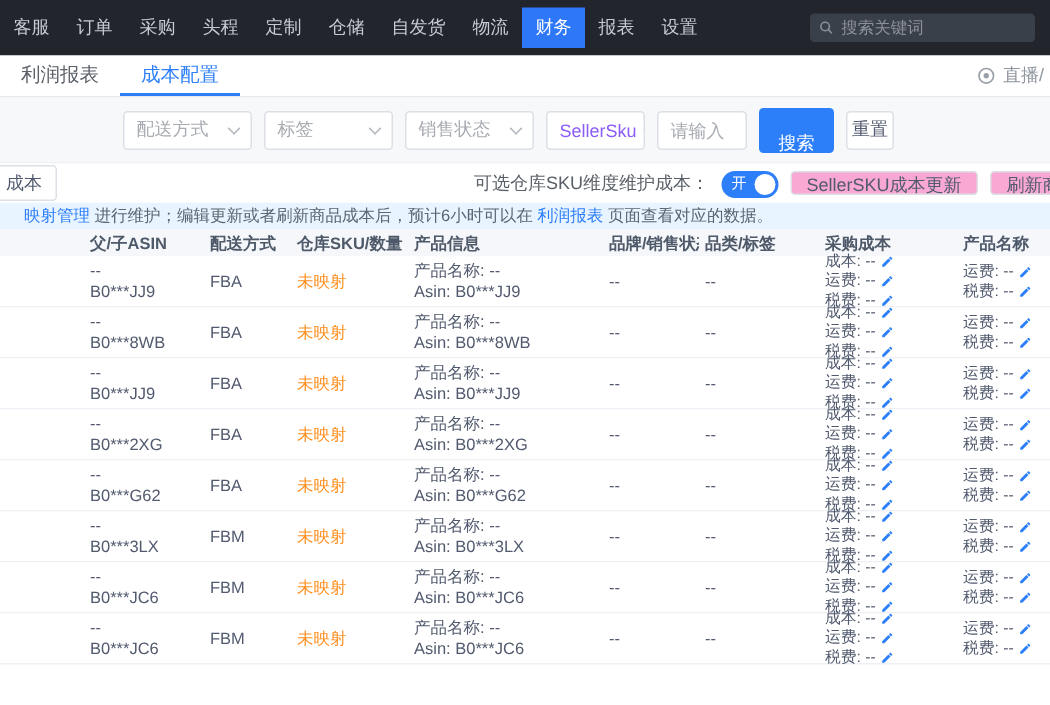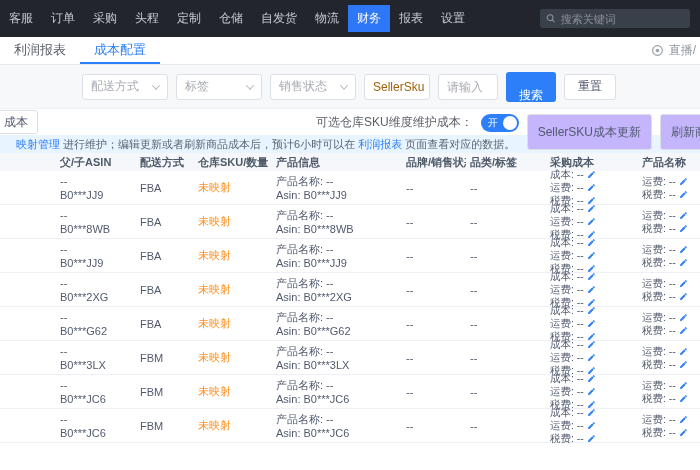--- a/index.html
+++ b/index.html
@@ -18,38 +18,38 @@
   
   .tabbar { height:28px; border-bottom:1px solid #e6e9ef; display:flex; align-items:stretch; background:#fff; }
   .tab { padding:0 14px; font-size:13px; line-height:26px; color:#5a6068; cursor:pointer; white-space:nowrap; }
   .tab.active { color:#2d7ff9; border-bottom:2px solid #2d7ff9; }
   .tab-right { margin-left:auto; display:flex; align-items:center; gap:5px; padding-right:4px; color:#8f959e; font-size:12px; white-space:nowrap; }
 
   
   .filterbar { height:44px; background:#f7f8fa; display:flex; align-items:center; padding-left:82px; gap:8px; border-bottom:1px solid #f0f1f4; }
   .fld { height:26px; background:#fff; border:1px solid #dcdfe6; border-radius:3px; display:flex; align-items:center; justify-content:space-between; padding:0 8px; font-size:12px; white-space:nowrap; overflow:hidden; cursor:pointer; }
   .fld .ph { color:#a8abb2; }
-  .fld .val { color:#a16207; }
+  .fld .val { color:#8b5cf6; }
   .chev { width:6px; height:6px; border-right:1.3px solid #b4b8bf; border-bottom:1.3px solid #b4b8bf; transform:rotate(45deg) translate(-1px,-1px); flex:none; margin-left:6px; }
   .w-sel { width:86px; }
   .w-sku { width:66px; }
   .txt-input { width:60px; height:26px; border:1px solid #dcdfe6; border-radius:3px; padding:0 8px; font-size:12px; color:#5a6068; outline:0; background:#fff; }
   .txt-input::placeholder { color:#a8abb2; }
   .btn-primary { height:26px; background:#2d7ff9; color:#fff; border:0; border-radius:3px; font-size:12px; padding:15px 13px; cursor:pointer; white-space:nowrap; }
-  .btn-plain { height:26px; background:#fff; color:#515a6e; border:1px solid #dcdfe6; border-radius:3px; font-size:12px; padding:0 13px; cursor:pointer; white-space:nowrap; }
+  .btn-plain { height:26px; background:#fff; color:#515a6e; border:1px solid #dcdfe6; border-radius:3px; font-size:12px; padding:0 3px; cursor:pointer; white-space:nowrap; }
 
   
   .actionbar { height:26px; position:relative; background:#fff; }
   .btn-cut { position:absolute; left:-26px; top:1px; width:64px; height:24px; background:#fff; border:1px solid #dcdfe6; border-radius:3px; font-size:12px; color:#515a6e; text-align:right; padding-right:9px; cursor:pointer; }
   .action-right { position:absolute; right:0; top:5px; display:flex; align-items:flex-start; gap:8px; white-space:nowrap; }
   .action-lbl { font-size:12px; color:#5a6068; }
   .switch { width:38px; height:18px; border-radius:9px; background:#2d7ff9; position:relative; display:inline-flex; align-items:center; cursor:pointer; flex:none; }
   .switch .sw-label { color:#fff; font-size:10px; margin-left:7px; line-height:18px; }
   .switch .knob { position:absolute; right:2px; top:2px; width:14px; height:14px; background:#fff; border-radius:50%; }
-  .btn-sm { height:36px; font-size:12px; padding:0 10px; background:#c4b5fd; border:1px solid #dcdfe6; border-radius:3px; color:#515a6e; cursor:pointer; white-space:nowrap; }
+  .btn-sm { height:16px; font-size:12px; padding:0 10px; background:#f9a8d4; border:1px solid #dcdfe6; border-radius:3px; color:#515a6e; cursor:pointer; white-space:nowrap; }
   .btn-refresh { margin-right:-54px; }
 
   
   .notice { height:18px; line-height:18px; background:#e8f4ff; font-size:11px; color:#5c6570; padding-left:16px; white-space:nowrap; overflow:hidden; }
   .notice a { color:#2d7ff9; text-decoration:none; cursor:pointer; }
 
   
   .thead { display:flex; height:18px; background:#f5f7fa; align-items:center; font-size:11px; font-weight:bold; color:#4e5969; }
   .th, .td { padding:0 4px; white-space:nowrap; overflow:hidden; }
   .c-sel{width:56px; flex:none;} .c-asin{width:80px; flex:none;} .c-del{width:58px; flex:none;}

